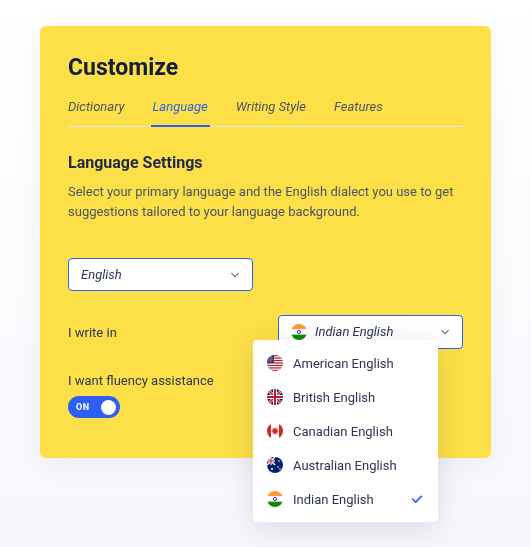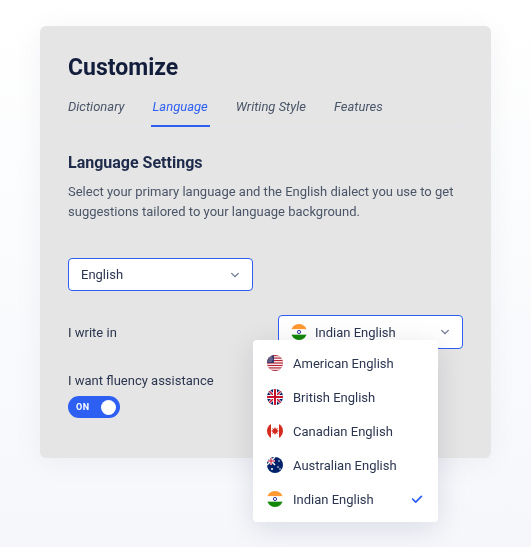--- a/index.html
+++ b/index.html
@@ -5,21 +5,21 @@
   * { box-sizing: border-box; margin: 0; padding: 0; }
   body {
     font-family: -apple-system, BlinkMacSystemFont, "Segoe UI", Roboto, Arial, sans-serif;
     background: linear-gradient(180deg, #ffffff 0%, #f5f7fb 100%);
     width: 531px;
     height: 547px;
     overflow: hidden;
     position: relative;
   }
   .card {
-    background: #e5e5e5;
+    background: #fde047;
     margin: 26px 40px 0 40px;
     border-radius: 6px;
     box-shadow: 0 4px 30px rgba(10,20,60,0.05);
     padding: 28px 28px 40px 28px;
   }
   .title {
     font-size: 23px;
     font-weight: 700;
     color: #121d3b;
     margin-bottom: 18px;
@@ -78,22 +78,22 @@
     border-radius: 4px;
     padding: 8px 12px;
     width: 185px;
     font-size: 13px;
     color: #2c3650;
     background: #fff;
     cursor: pointer;
   }
   .select-left {
     display: flex;
-    align-items: center;
     gap: 8px;
+    font-style: italic;
   }
   .chevron {
     width: 10px; height: 10px;
     flex-shrink: 0;
   }
   .toggle {
     display: inline-flex;
     align-items: center;
     background: #2d5ff3;
     border-radius: 20px;

